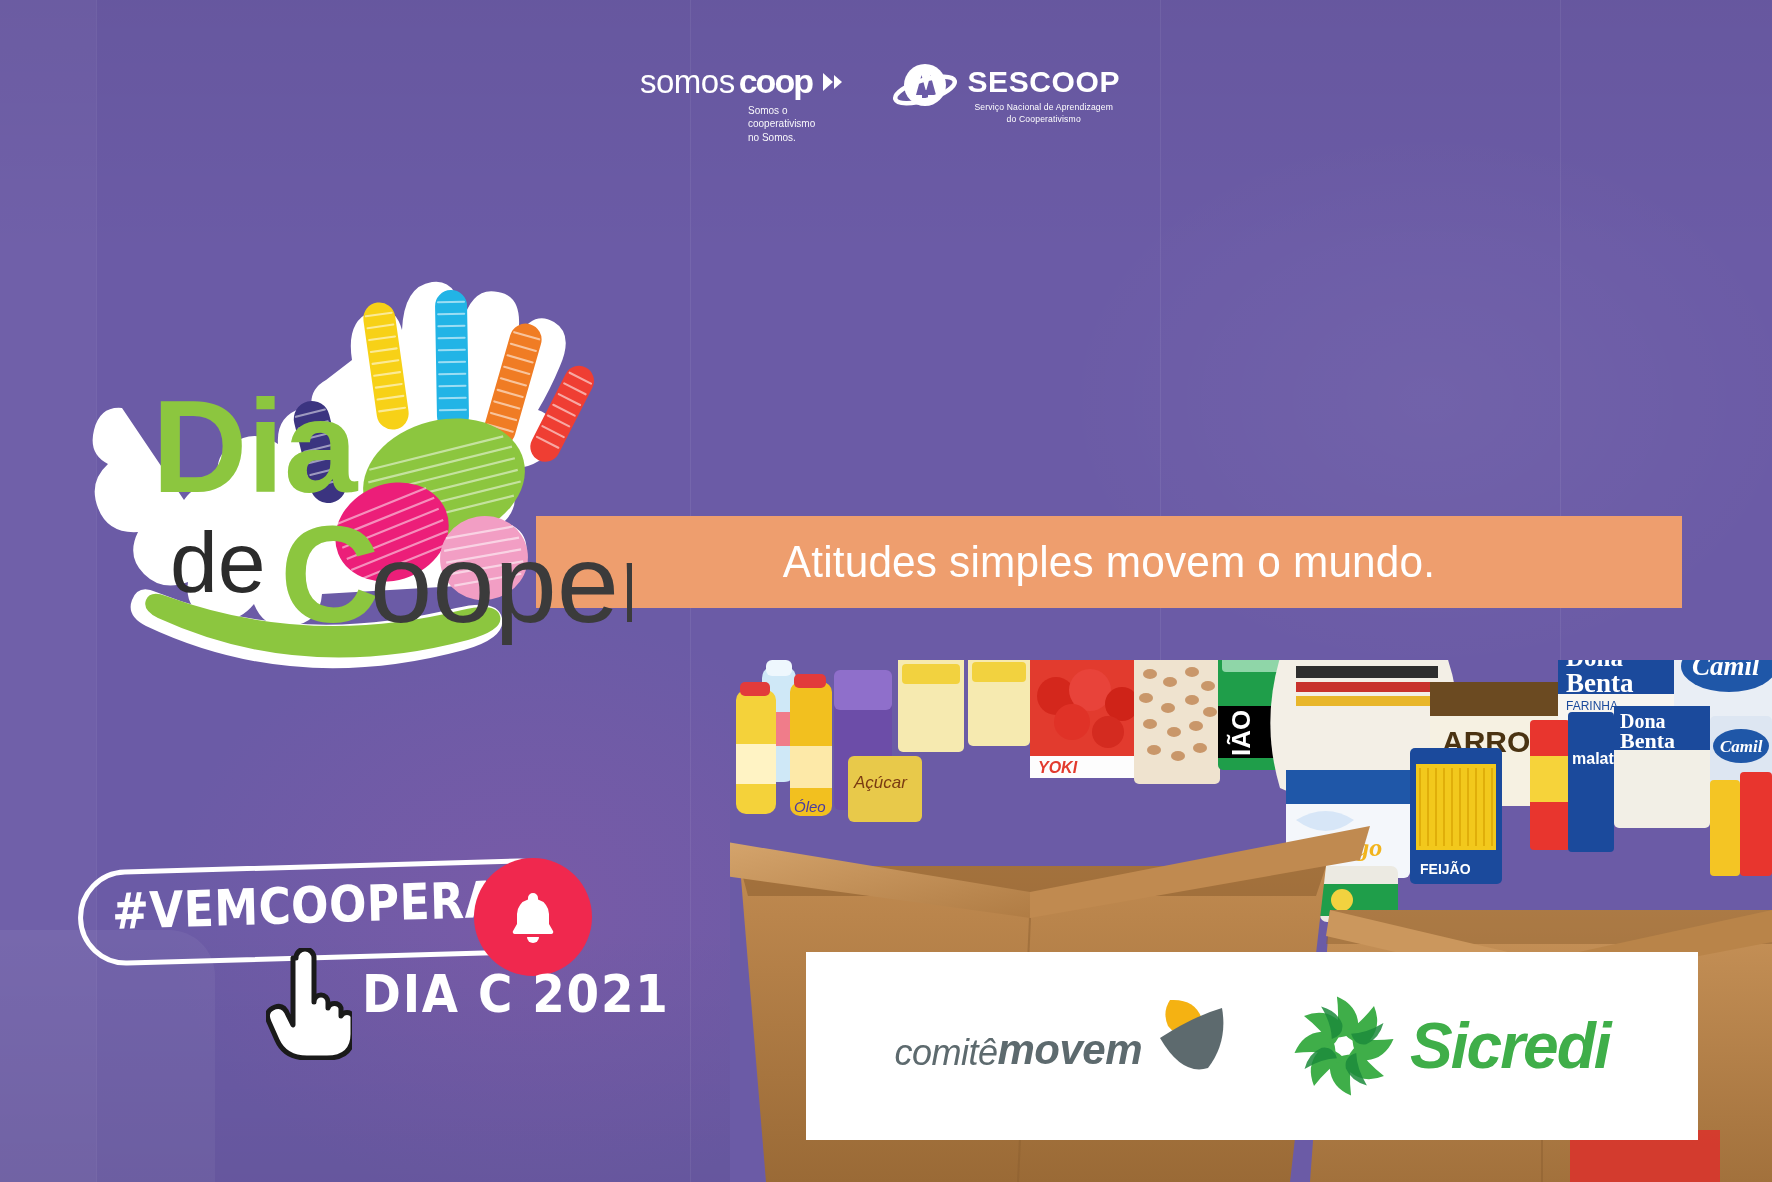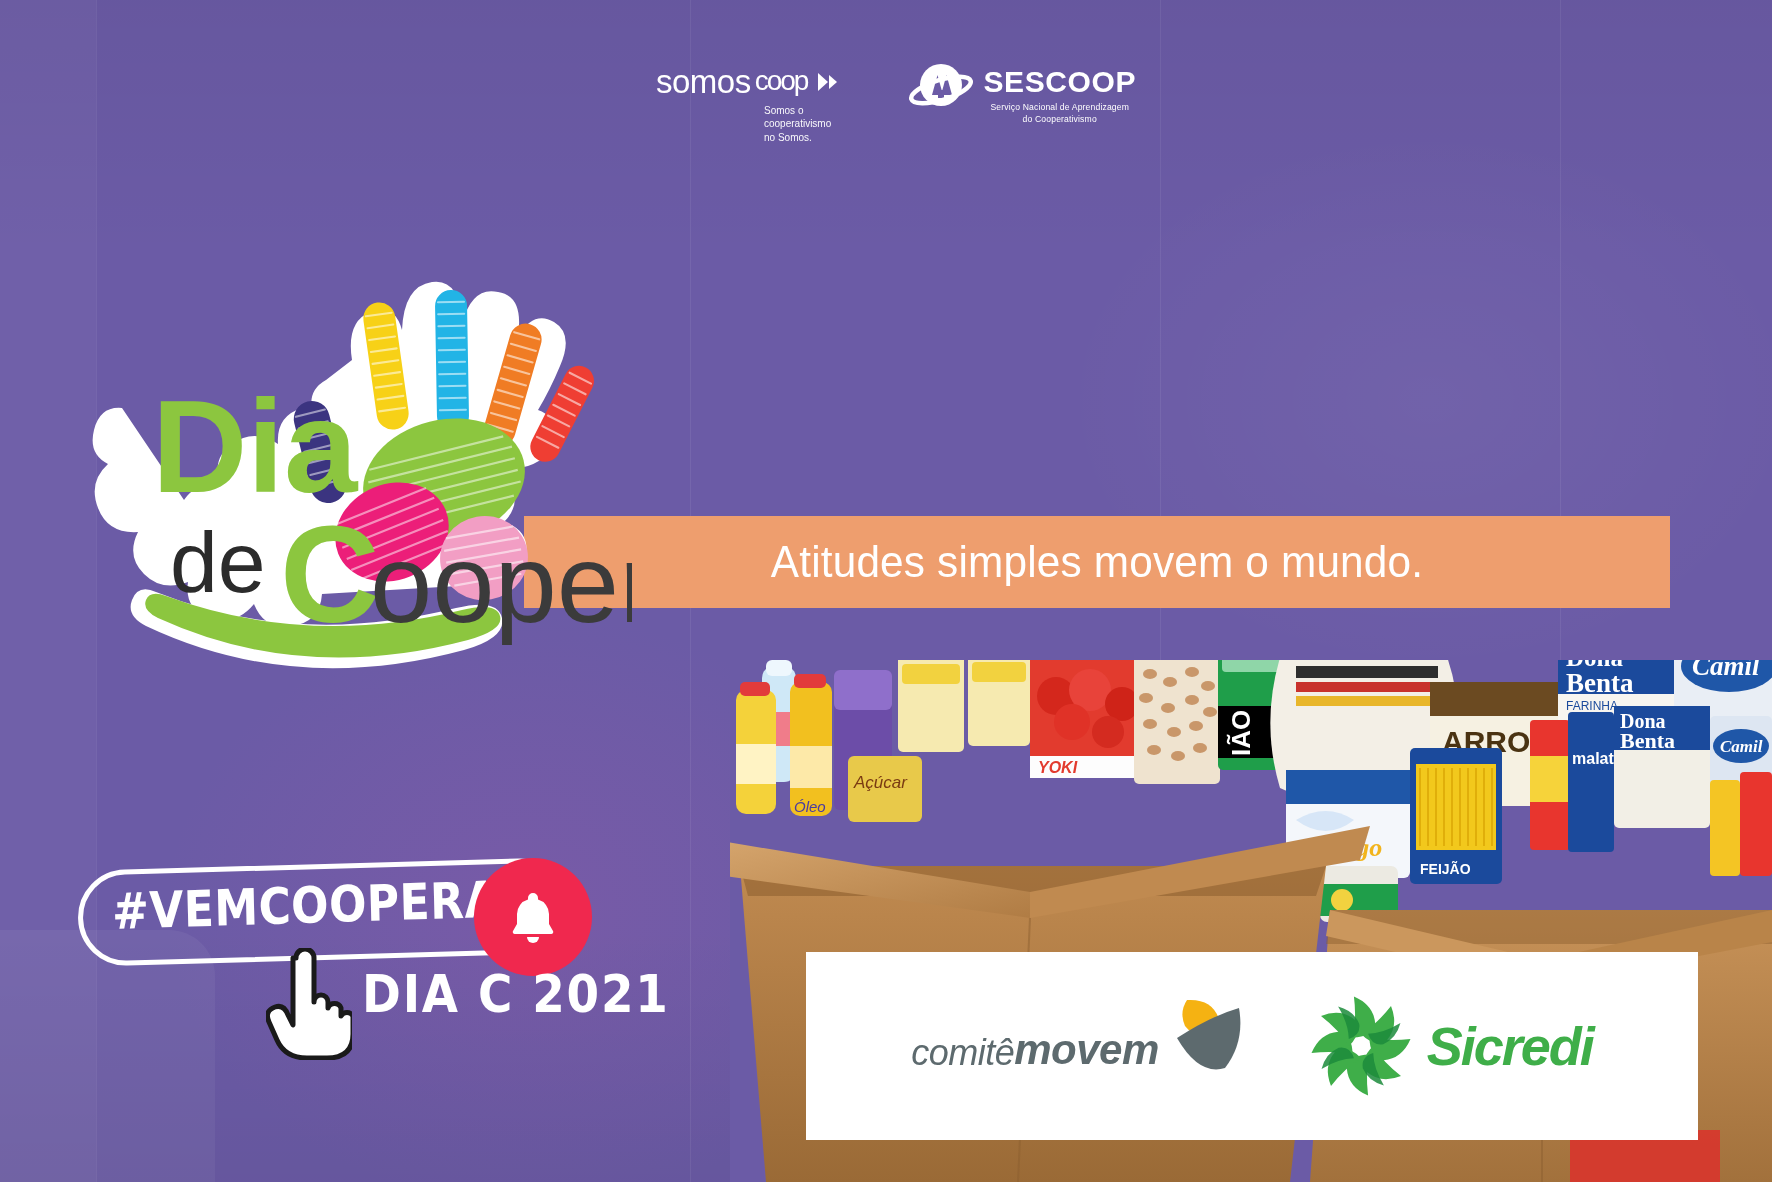--- a/index.html
+++ b/index.html
@@ -15,25 +15,25 @@
   .bg-seam{position:absolute;top:0;bottom:0;width:1px;background:rgba(255,255,255,.07);}
   .bg-panel-left{position:absolute;left:0;top:0;width:96px;height:1182px;background:rgba(255,255,255,.035);}
   .bg-panel-lower{position:absolute;left:0;top:930px;width:215px;height:252px;background:rgba(255,255,255,.05);border-top-right-radius:46px;}
   .bg-glow{position:absolute;left:150px;top:600px;width:760px;height:620px;
     background:radial-gradient(ellipse at center, rgba(150,90,170,.30) 0%, rgba(107,91,166,0) 68%);}
   .bg-glow2{position:absolute;left:1050px;top:120px;width:760px;height:560px;
     background:radial-gradient(ellipse at center, rgba(255,255,255,.045) 0%, rgba(107,91,166,0) 70%);}
   .bg-vign{position:absolute;inset:0;background:linear-gradient(180deg, rgba(0,0,0,.045) 0%, rgba(0,0,0,0) 22%, rgba(0,0,0,0) 78%, rgba(0,0,0,.05) 100%);}
 
   
-  .toplogos{position:absolute;left:656px;top:62px;width:480px;height:100px;display:flex;align-items:flex-start;gap:34px;}
+  .toplogos{position:absolute;left:640px;top:62px;width:480px;height:100px;display:flex;align-items:flex-start;gap:34px;}
   .somoscoop{position:relative;width:225px;color:#fff;}
   .sc-row{display:flex;align-items:center;gap:4px;height:38px;}
   .sc-somos{font-size:33px;letter-spacing:-.5px;font-weight:300;line-height:1;}
-  .sc-coop{font-size:28px;font-weight:400;letter-spacing:-2px;line-height:1;}
+  .sc-coop{font-size:34px;font-weight:700;letter-spacing:-2px;line-height:1;}
   .sc-chev{display:inline-block;margin-left:5px;transform:translateY(3px);}
   .sc-sub{font-size:10px;line-height:1.34;margin-top:4px;margin-left:108px;opacity:.96;font-weight:400;}
 
   .sescoop{position:relative;display:flex;align-items:flex-start;gap:9px;color:#fff;text-align:center;}
   .ses-mark{width:66px;height:56px;flex:0 0 66px;margin-top:-2px;}
   .ses-txtwrap{padding-top:5px;}
   .ses-name{font-size:30px;font-weight:700;letter-spacing:.6px;line-height:1;}
   .ses-sub{font-size:8.6px;line-height:1.35;margin-top:5px;letter-spacing:.15px;}
 
   
@@ -45,21 +45,21 @@
     line-height:.96;
     letter-spacing:1px;
     transform:scaleX(.80);
     transform-origin:left center;
     white-space:nowrap;
   }
   .hl1{font-size:98px;margin-left:36px;}
   .hl2{font-size:98px;margin-top:22px;margin-left:0px;}
 
   
-  .subband{position:absolute;left:524px;top:516px;width:1146px;height:92px;background:#EE9E6E;}
+  .subband{position:absolute;left:536px;top:516px;width:1146px;height:92px;background:#EE9E6E;}
   .subband-txt{
     position:absolute;left:0;top:0;width:100%;height:100%;
     display:flex;align-items:center;justify-content:center;
     color:#fff;font-size:45px;font-weight:400;letter-spacing:.2px;
     font-family:"Liberation Sans", sans-serif;
     transform:scaleX(.94);
   }
 
   
   .dialogo{position:absolute;left:52px;top:240px;width:580px;height:430px;}
@@ -99,21 +99,21 @@
     position:absolute;left:806px;top:952px;width:892px;height:188px;background:#fff;
     display:flex;align-items:center;justify-content:center;gap:56px;
   }
   .cj{display:flex;align-items:center;gap:4px;}
   .cj-txt{display:flex;flex-direction:row;align-items:flex-end;color:#5D6A6E;line-height:1;}
   .cj-1{font-size:36px;font-style:italic;font-weight:400;letter-spacing:-.5px;}
   .cj-2{font-size:42px;font-style:italic;font-weight:700;letter-spacing:-.5px;margin-top:7px;}
   .cj-mark{width:84px;height:84px;margin-left:6px;margin-top:-16px;}
   .sic{display:flex;align-items:center;gap:14px;}
   .sic-mark{width:104px;height:104px;}
-  .sic-txt{font-size:54px;font-weight:700;font-style:italic;color:#3FAE49;letter-spacing:-2px;line-height:1;font-family:"Liberation Sans", sans-serif;}
+  .sic-txt{font-size:64px;font-weight:700;font-style:italic;color:#3FAE49;letter-spacing:-2px;line-height:1;font-family:"Liberation Sans", sans-serif;}
 </style>
 </head>
 <body>
 
 <div class="stage">
 
   <div class="bg-base"></div>
   <div class="bg-panel-left"></div>
   <div class="bg-glow"></div>
   <div class="bg-glow2"></div>

